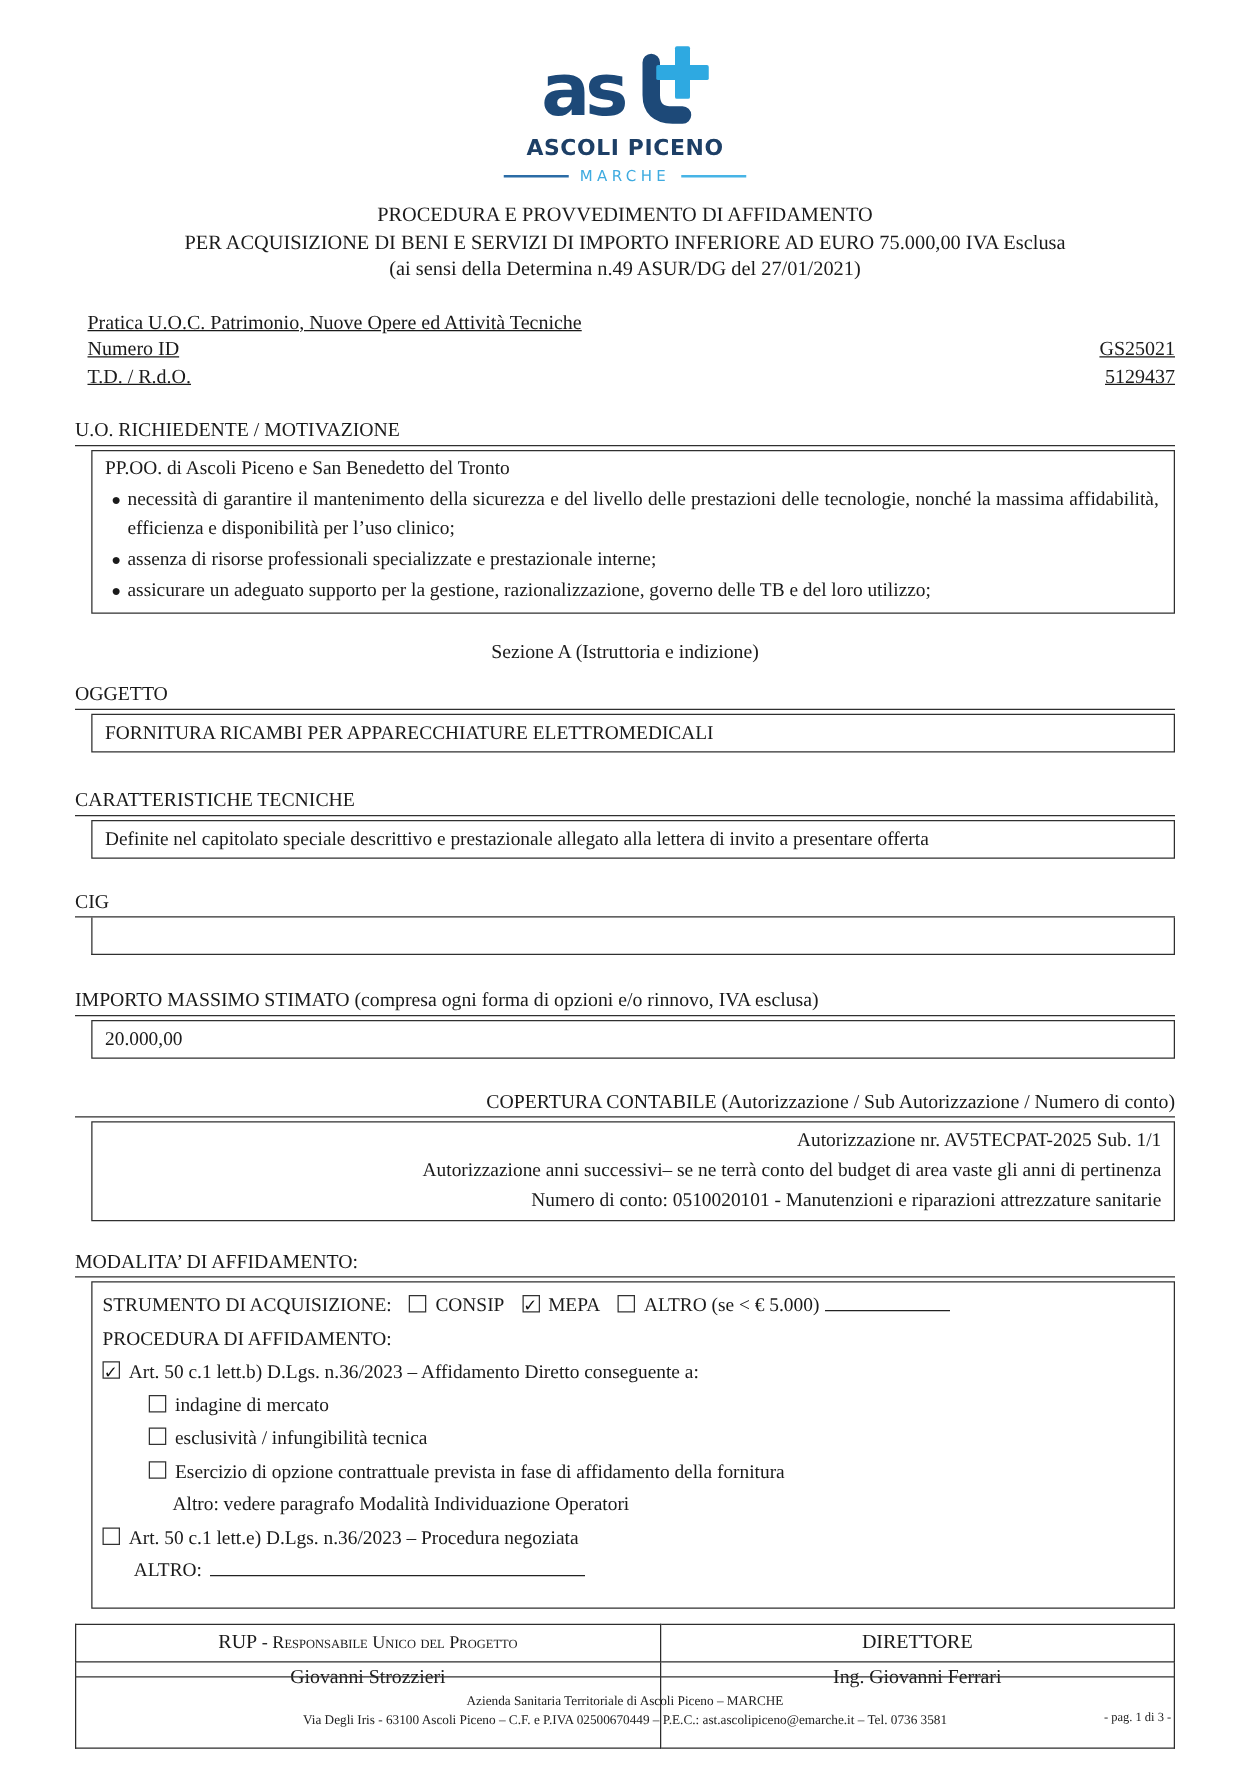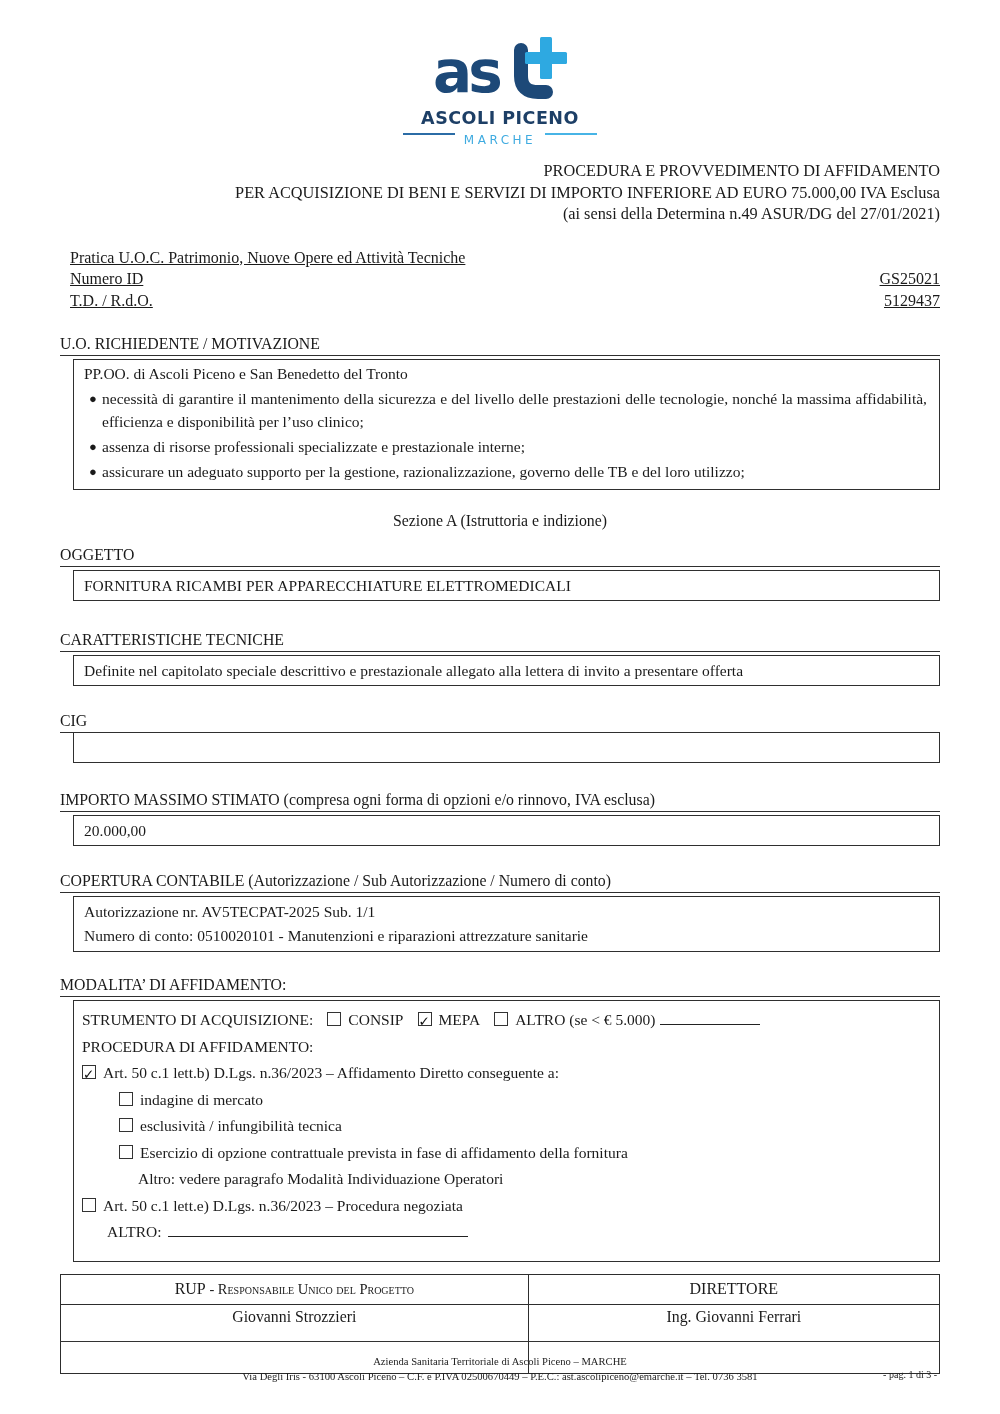--- a/index.html
+++ b/index.html
@@ -6,27 +6,27 @@
   .page{
     position:relative;width:1000px;height:1414px;background:#fff;overflow:hidden;
     font-family:"Liberation Serif",serif;color:#1a1a1a;font-size:15.5px;
   }
   .content{padding:0 60px;}
 
   
   .logo-wrap{margin-top:26px;text-align:center;}
   .logo-name{font-family:"DejaVu Sans",sans-serif;font-weight:bold;font-size:17.5px;
     letter-spacing:0.5px;color:#1d3f66;margin-top:2px;}
-  .logo-region{display:flex;justify-content:center;gap:9px;margin-top:5px;}
+  .logo-region{display:flex;align-items:center;justify-content:center;gap:9px;margin-top:5px;}
   .logo-region .txt{font-family:"DejaVu Sans",sans-serif;font-size:12px;letter-spacing:3.5px;color:#3fabe0;}
   .ln{display:inline-block;height:2px;width:52px;}
   .ln.l{background:#2b6ca6;} .ln.r{background:#47b4e6;}
 
   
-  .title{margin-top:13px;text-align:right;line-height:21.5px;font-size:16.3px;white-space:nowrap;}
+  .title{margin-top:13px;text-align:center;line-height:21.5px;font-size:16.3px;white-space:nowrap;}
 
   
   .pratica{margin-top:22px;margin-left:10px;line-height:21.5px;font-size:16px;text-decoration:underline;}
   .pratica .row{display:flex;justify-content:space-between;}
   .pratica .lbl{width:130px;}
 
   
   .sec{margin-top:24px;}
   .sec-head{border-bottom:1px solid #2f2f2f;padding-bottom:2px;font-size:15.8px;}
   .sec-box{border:1px solid #2f2f2f;margin-left:13px;margin-top:3px;padding:3px 10px;line-height:23px;}
@@ -145,24 +145,25 @@
     <div class="sec" style="margin-top:26px;">
       <div class="sec-head">CIG</div>
       <div class="sec-box attached empty-box"></div>
     </div>
 
     <div class="sec" style="margin-top:28px;">
       <div class="sec-head">IMPORTO MASSIMO STIMATO (compresa ogni forma di opzioni e/o rinnovo, IVA esclusa)</div>
       <div class="sec-box">20.000,00</div>
     </div>
 
-    <div class="sec" style="margin-top:26px;">
+    <div class="sec" style="margin-top:26px;text-align:right;">
       <div class="sec-head">COPERTURA CONTABILE (Autorizzazione / Sub Autorizzazione / Numero di conto)</div>
       <div class="sec-box" style="line-height:24px;">
         <div>Autorizzazione nr. AV5TECPAT-2025 Sub. 1/1</div>
+        <div>Autorizzazione anni successivi– se ne terrà conto del budget di area vaste gli anni di pertinenza</div>
         <div>Numero di conto: 0510020101 - Manutenzioni e riparazioni attrezzature sanitarie</div>
       </div>
     </div>
 
     <div class="sec" style="margin-top:24px;">
       <div class="sec-head">MODALITA’ DI AFFIDAMENTO:</div>
       <div class="sec-box mod-box">
 
         <div class="m-strumento">
           <span>STRUMENTO DI ACQUISIZIONE:</span>

